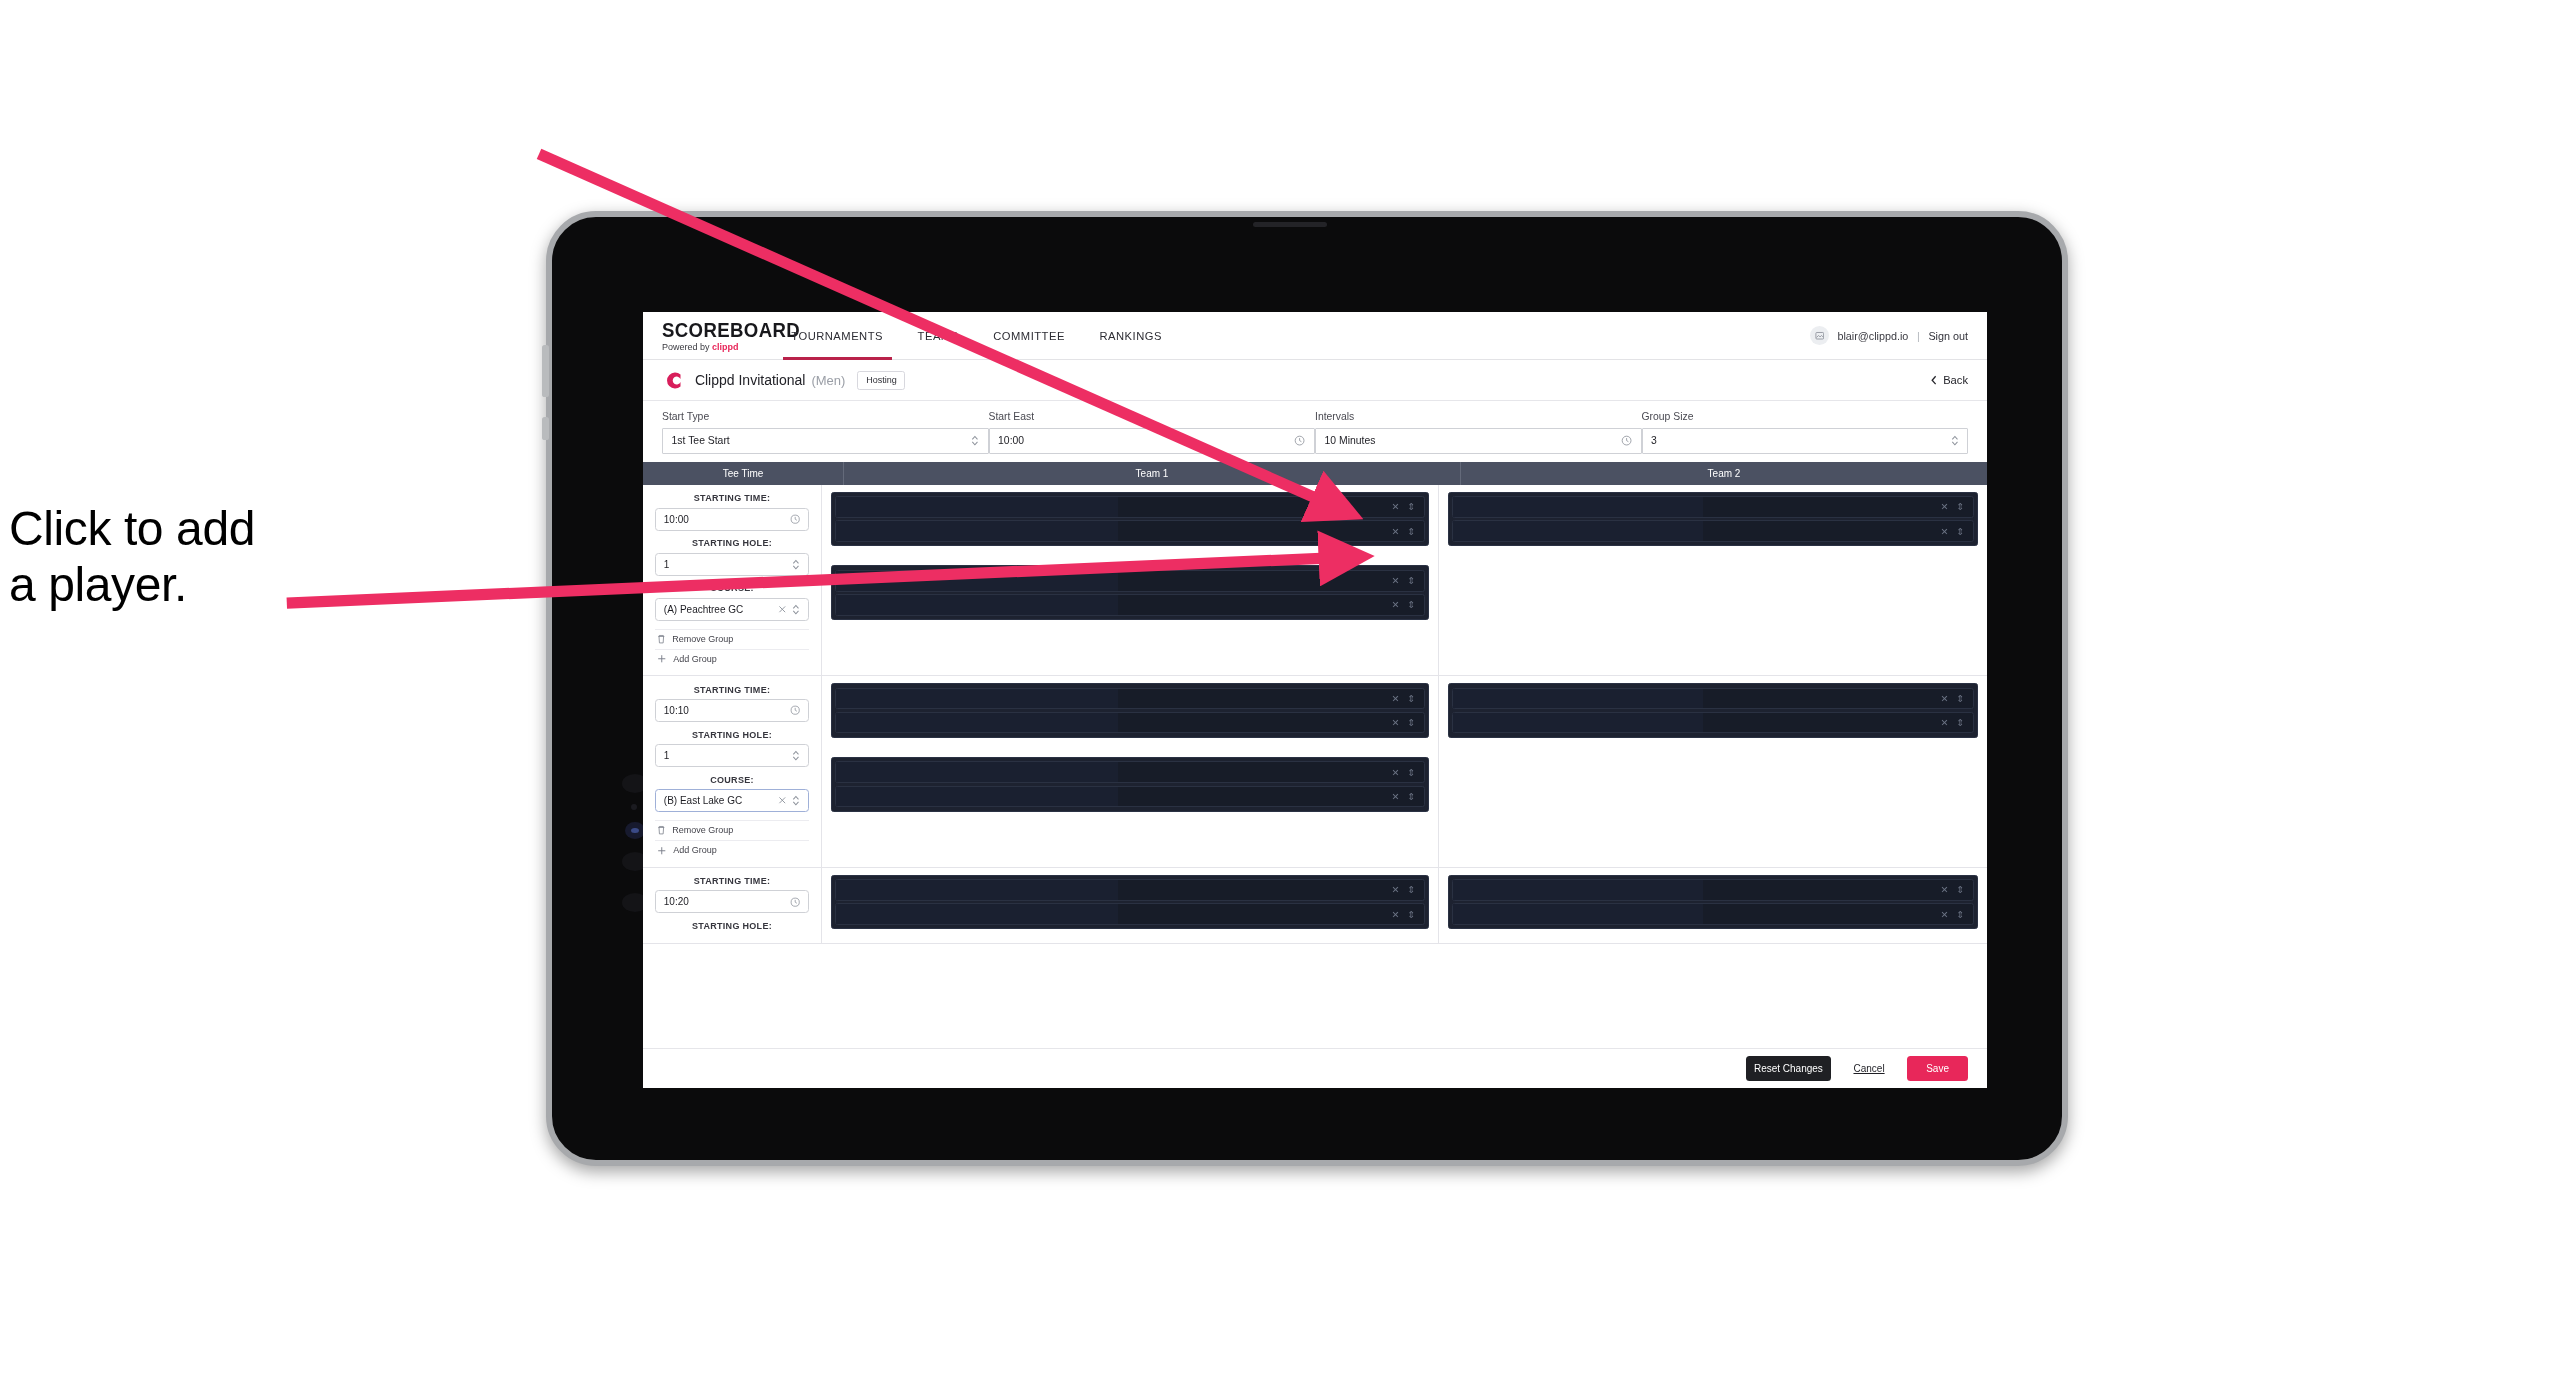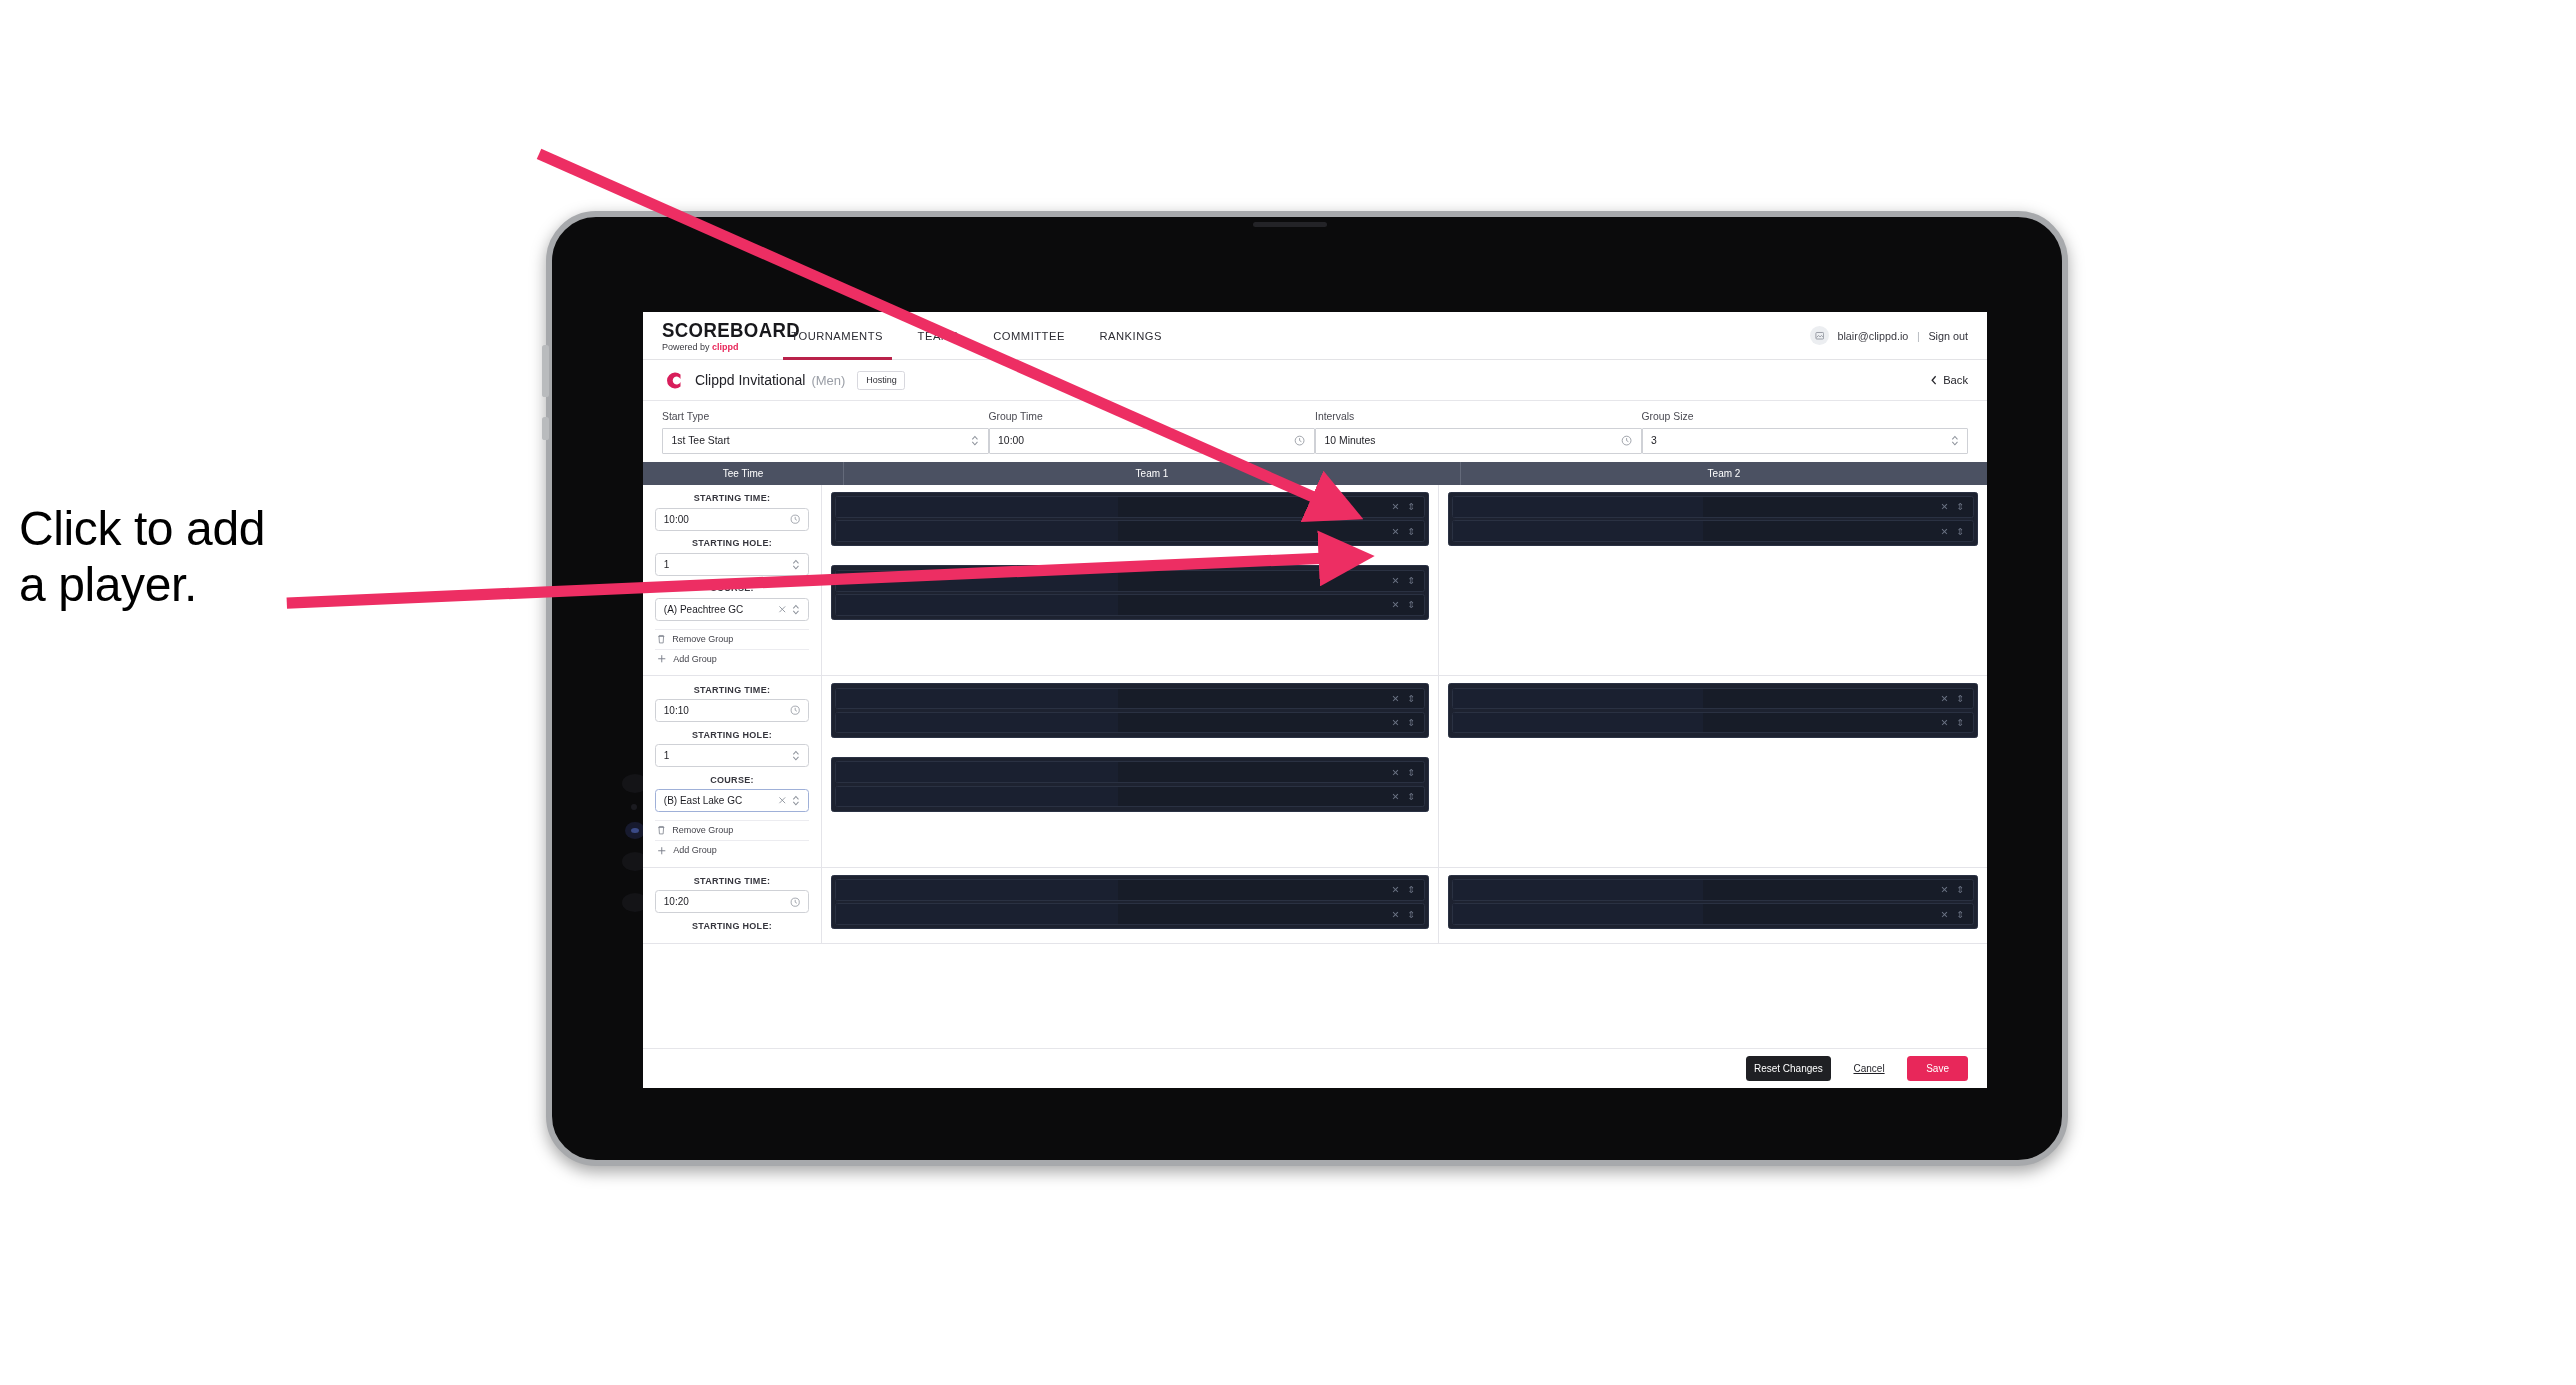--- a/index.html
+++ b/index.html
@@ -15,21 +15,21 @@
   .callout {
     position: absolute;
     font-size: 48px;
     line-height: 1.16;
     color: #000;
     font-family: "Liberation Sans", sans-serif;
     white-space: pre-line;
     letter-spacing: -0.4px;
   }
   #callout-college { left: 12px; top: 28px; width: 518px; }
-  #callout-player  { left: 19px; top: 501px; width: 406px; }
+  #callout-player  { left: 9px; top: 501px; width: 406px; }
 
   .arrow-svg { position: absolute; left: 0; top: 0; width: 2576px; height: 1386px; pointer-events: none; }
 
   
   #tablet {
     position: absolute;
     left: 546px; top: 211px;
     width: 1522px; height: 955px;
     background: #0b0b0c;
     border-radius: 50px;
@@ -270,21 +270,21 @@
             <span class="val">1st Tee Start</span>
             <span class="icn">
               <svg width="7.8" height="11.2" viewBox="0 0 9 13" fill="none" stroke="#8e939c" stroke-width="1.2">
                   <path d="M1.5 5L4.5 1.7 7.5 5"></path>
                   <path d="M1.5 8L4.5 11.3 7.5 8"></path>
                 </svg>
             </span>
           </div>
         </div>
         <div class="ctl">
-          <div class="ctl-label">Group Time</div>
+          <div class="ctl-label">Start East</div>
           <div class="ctl-box">
             <span class="val">10:00</span>
             <span class="icn">
               <svg width="11.2" height="11.2" viewBox="0 0 16 16" fill="none" stroke="#8e939c" stroke-width="1.2">
                   <circle cx="8" cy="8" r="6.3"></circle>
                   <path d="M8 4.4V8l2.6 1.6"></path>
                 </svg>
             </span>
           </div>
         </div>

